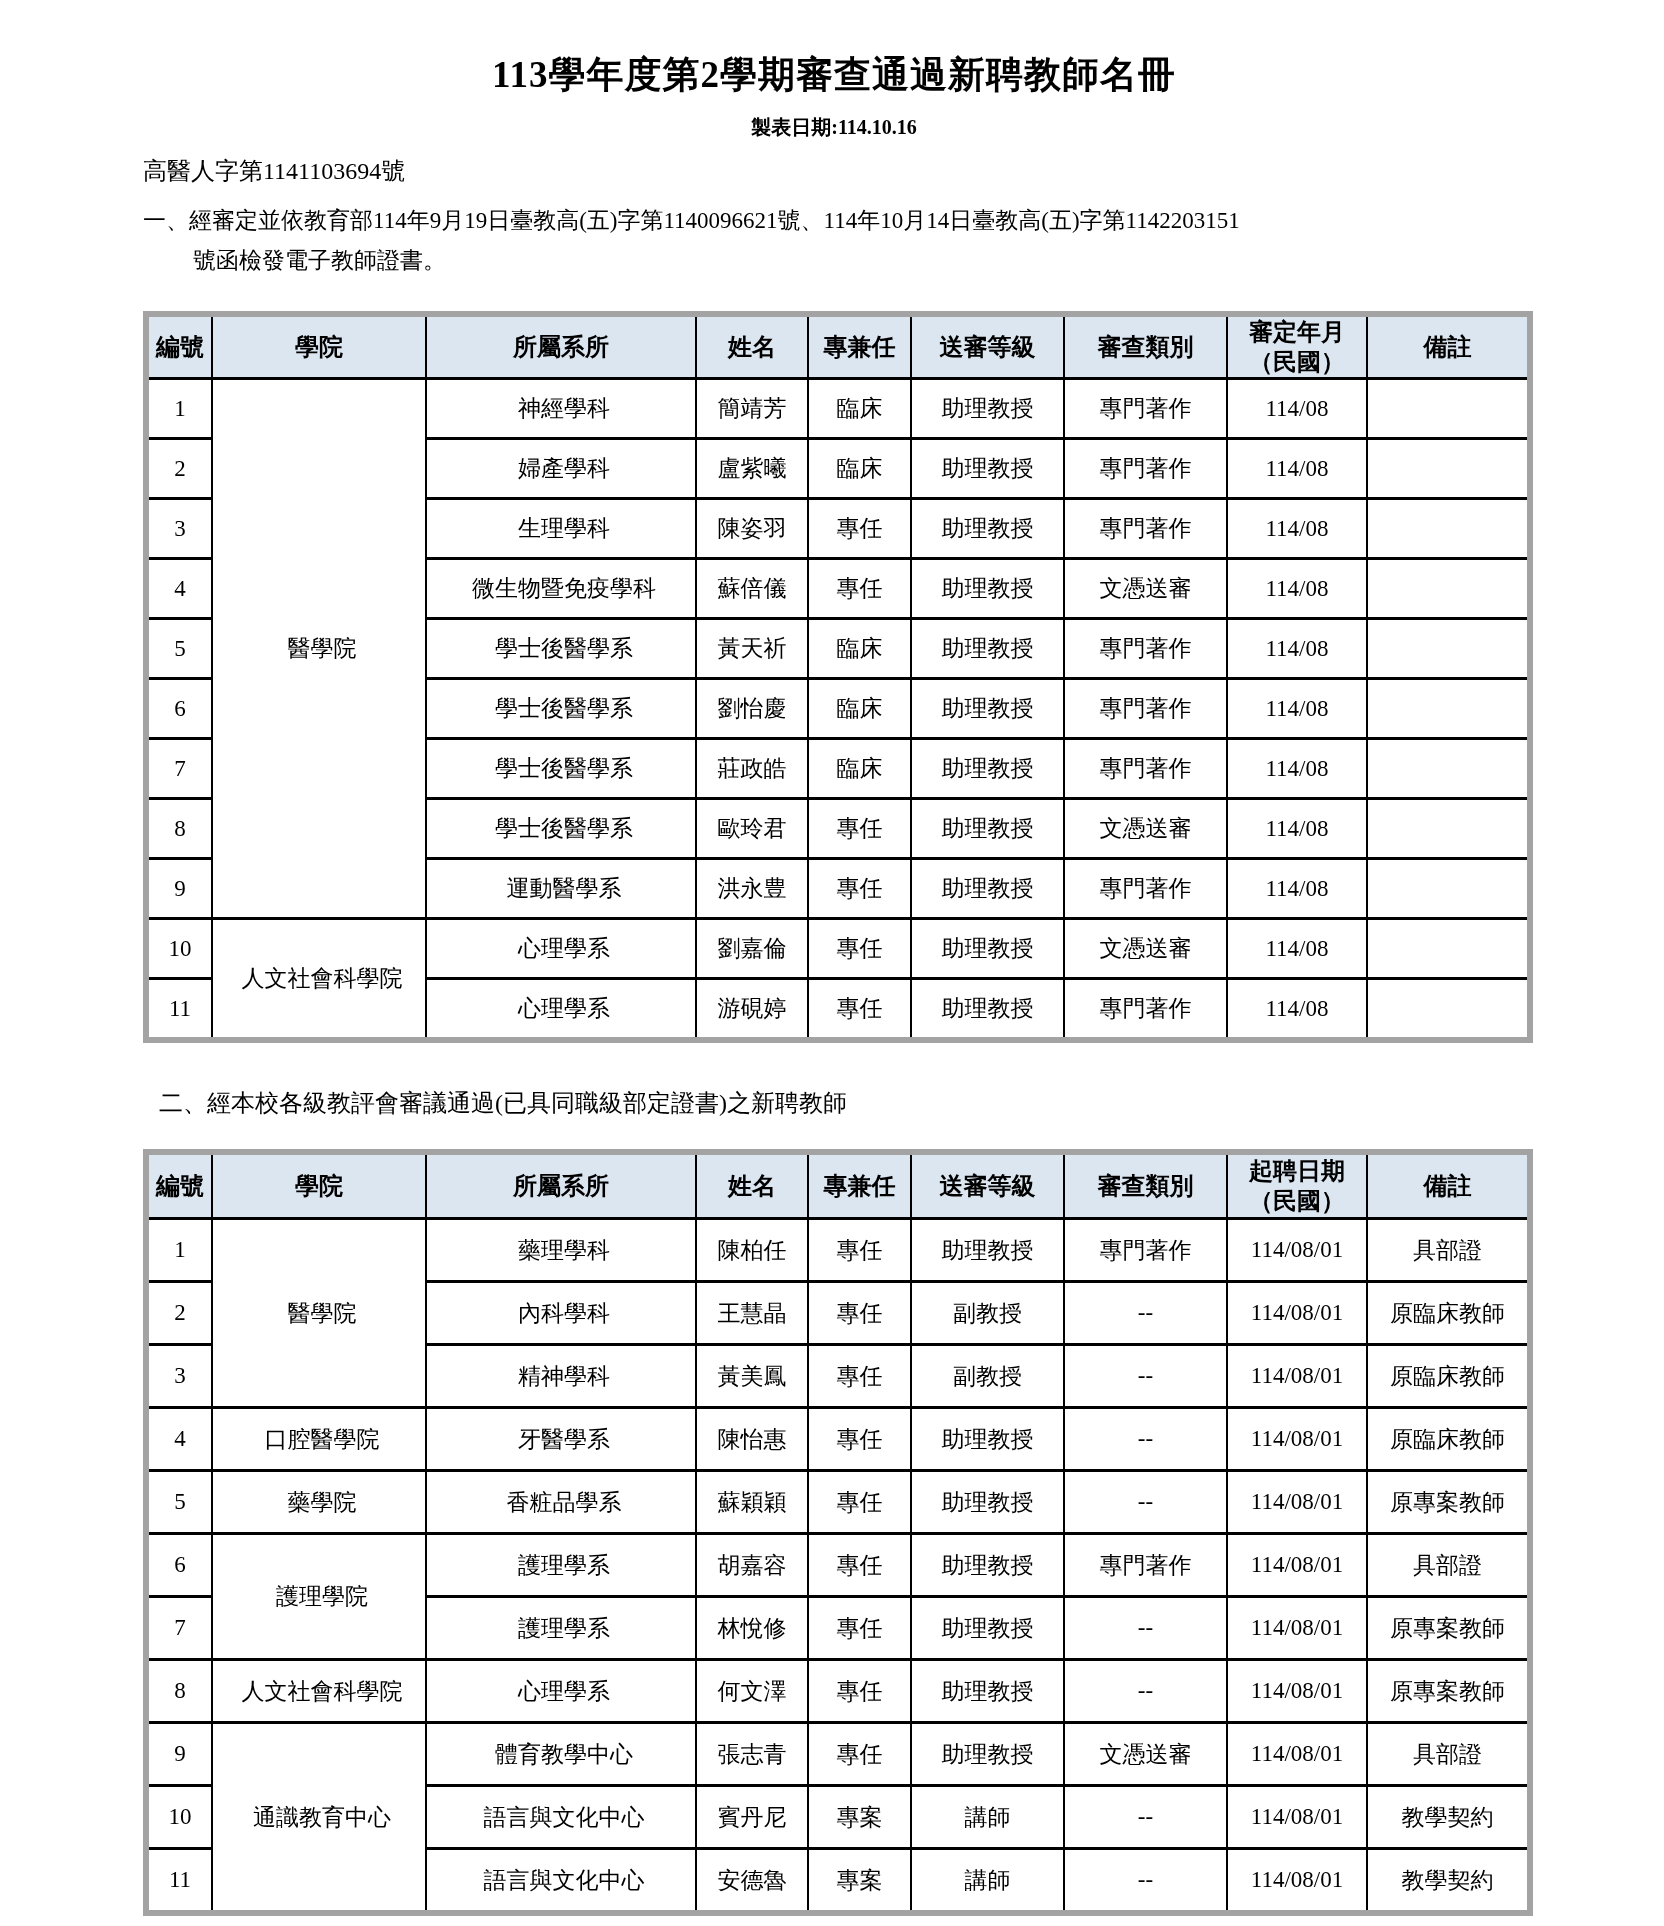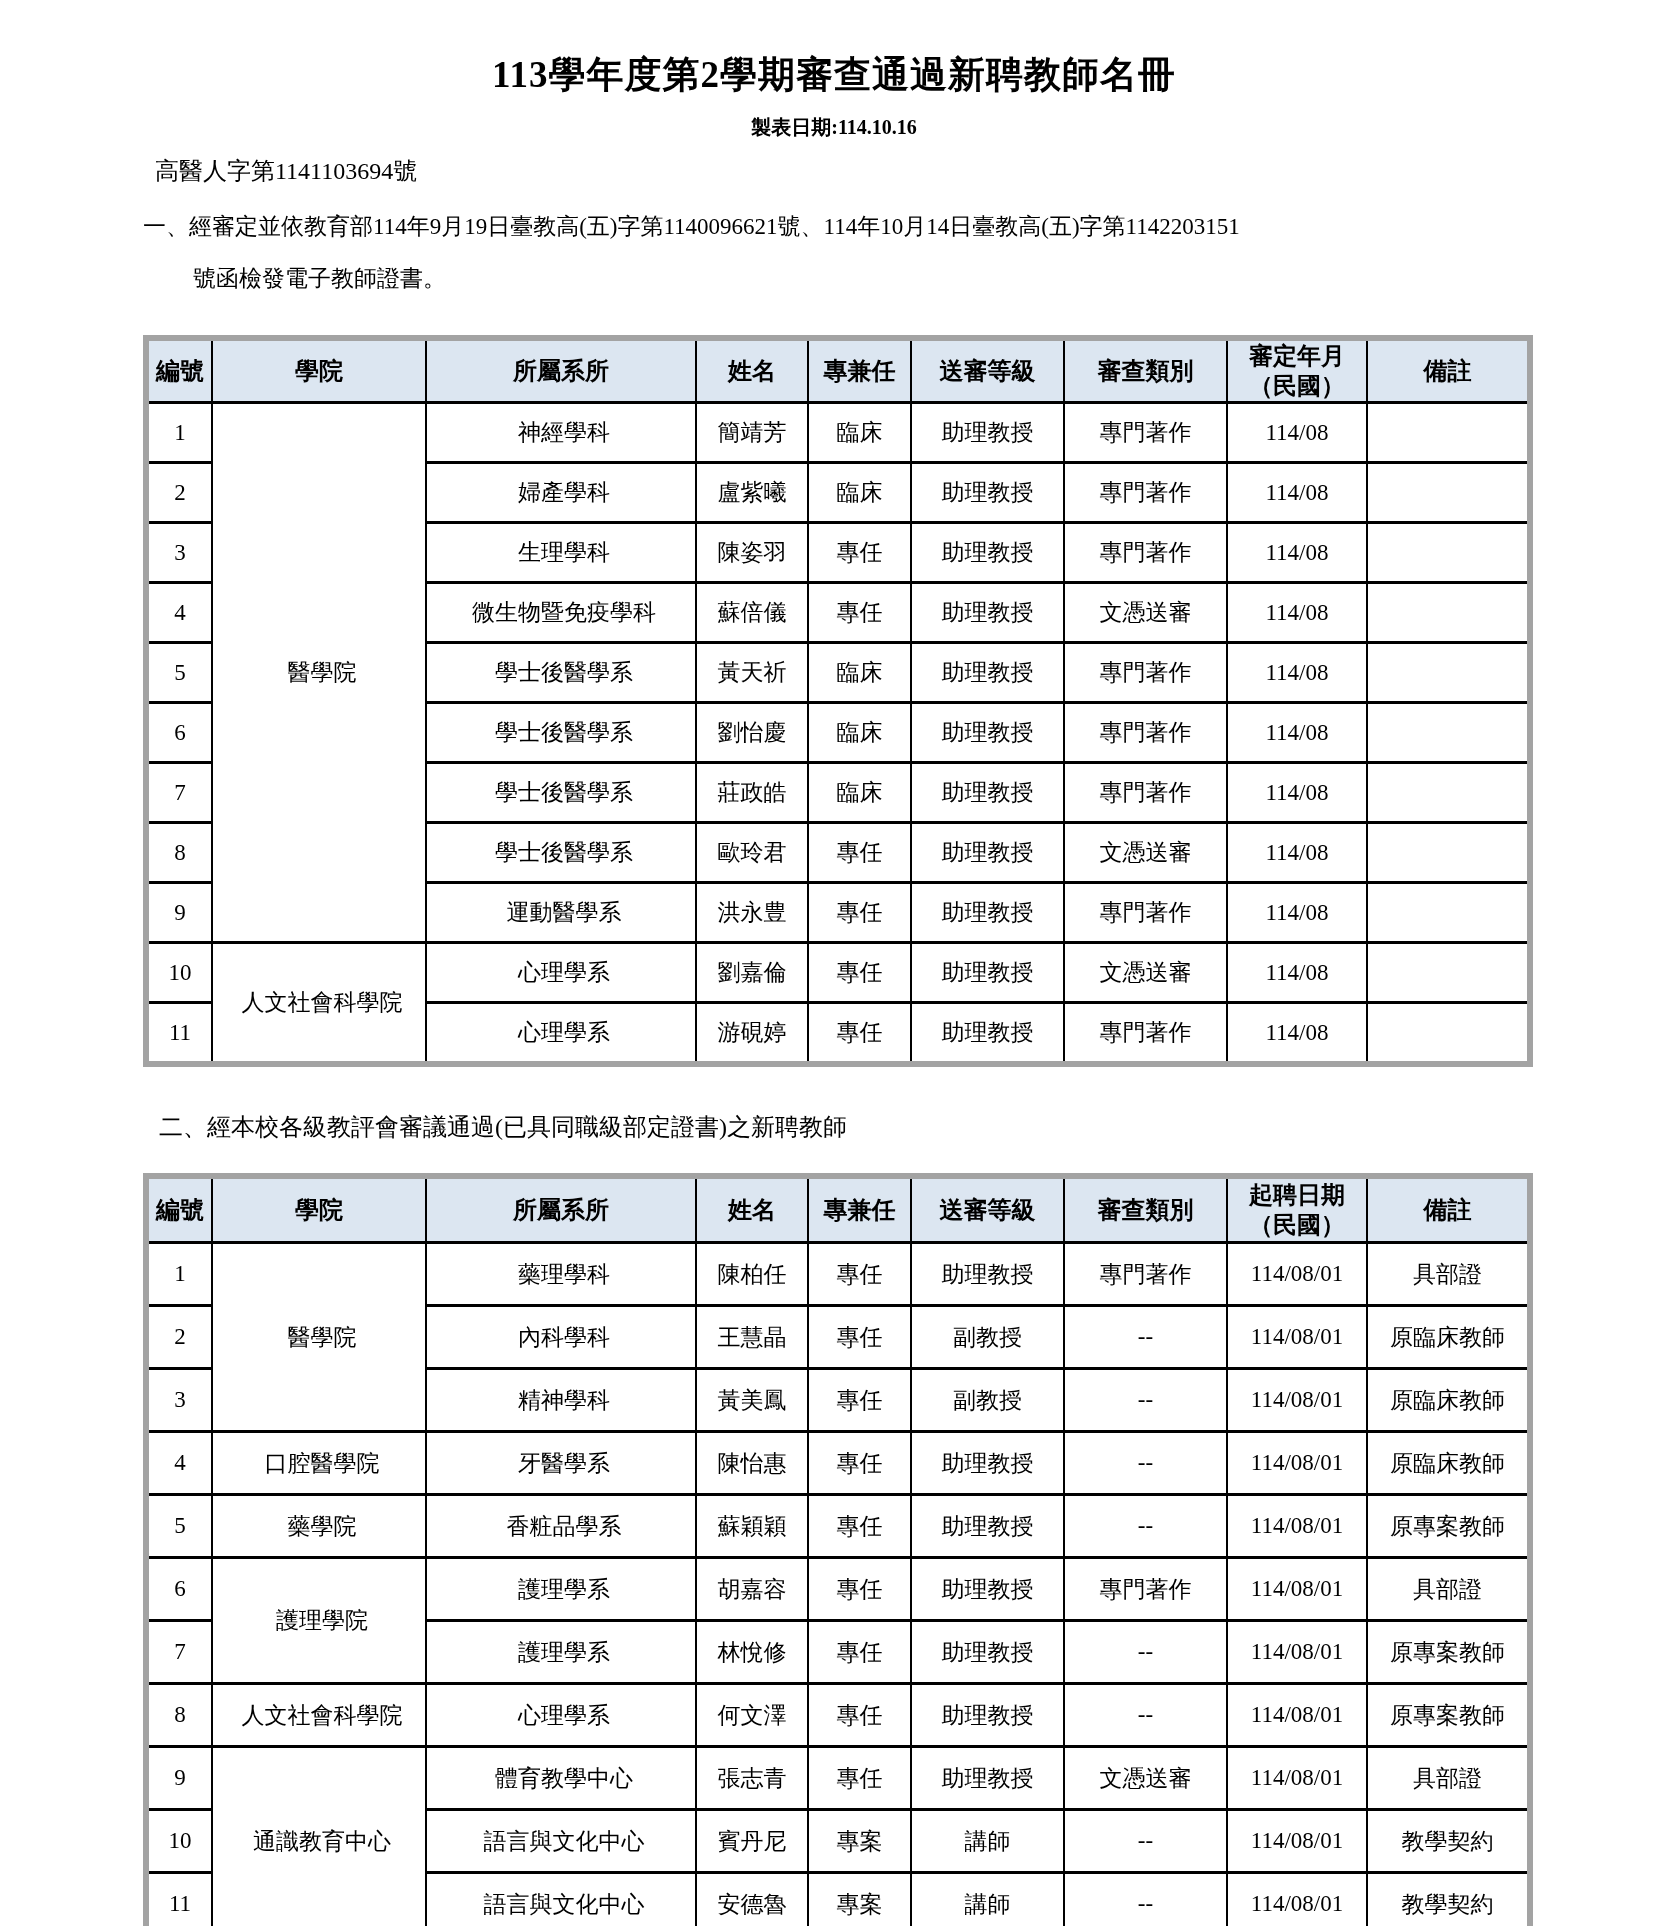--- a/index.html
+++ b/index.html
@@ -1,21 +1,21 @@
 <!DOCTYPE html>
 <html><head>
 <meta charset="utf-8">
 <style>
   html,body{margin:0;padding:0;background:#ffffff;color:#000;}
   body{width:1664px;height:1926px;font-family:"Liberation Serif","DejaVu Serif",serif;}
   .page{box-sizing:border-box;width:1664px;height:1612px;padding:50px 139px 0 143px;position:relative;}
   .title{margin:0;text-align:center;font-size:37px;font-weight:bold;letter-spacing:1px;}
   .print-date{text-align:center;font-size:20px;font-weight:bold;margin-top:14px;}
-  .doc-no{font-size:24px;margin-top:14px;margin-left:12px;}
-  .para{font-size:23px;line-height:52px;margin-top:14px;padding-left:50px;text-indent:-50px;white-space:pre-line;}
+  .doc-no{font-size:24px;margin-top:14px;}
+  .para{font-size:23px;line-height:40px;margin-top:14px;padding-left:50px;text-indent:-50px;white-space:pre-line;}
   table{border-collapse:collapse;table-layout:fixed;width:1384px;border:6px solid #a3a3a3;margin-top:30px;font-family:Liberation Serif, serif;}
   th,td{border:2px solid #000;border-top-width:3px;border-bottom-width:3px;overflow:hidden;}
   th{background:#dce6f1;font-weight:bold;font-size:24px;white-space:pre-line;height:56px;text-align:center;line-height:30px;padding:0 2px;}
   td{font-size:23px;height:57px;text-align:center;padding:0 4px;}
   td.left{text-align:center;padding-left:10px;}
   table.t2 th{height:62px;}
   table.t2 td{height:60px;}
   .section-heading{font-size:24px;margin:44px 0 4px 16px;}
   .footer-note{font-size:21px;margin:8px 0 0 2px;}
 </style>

